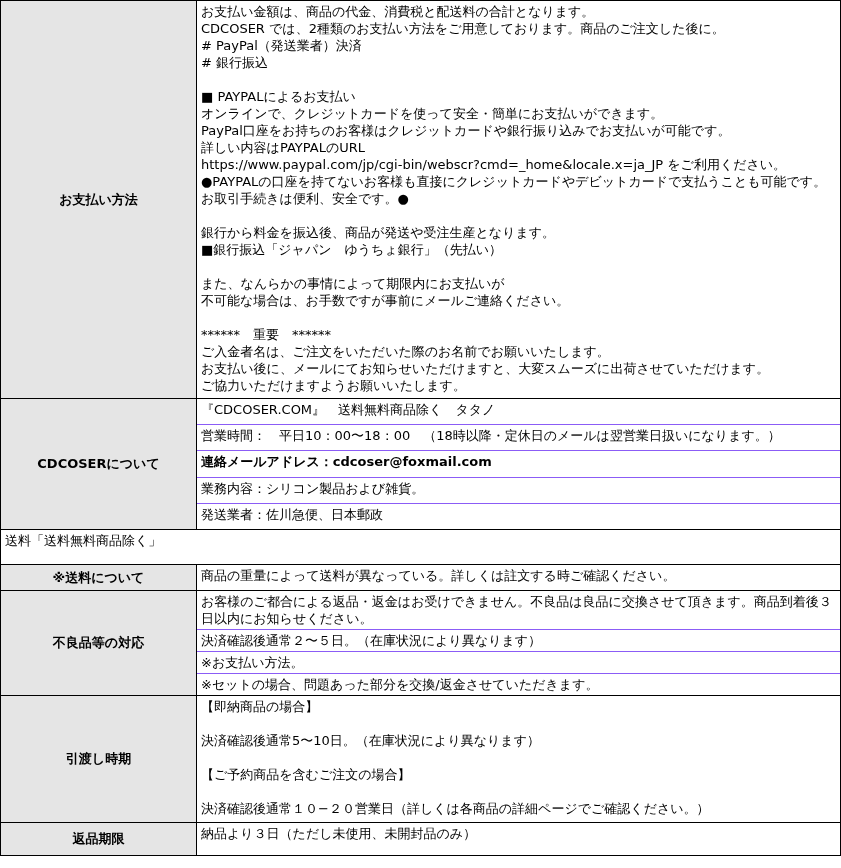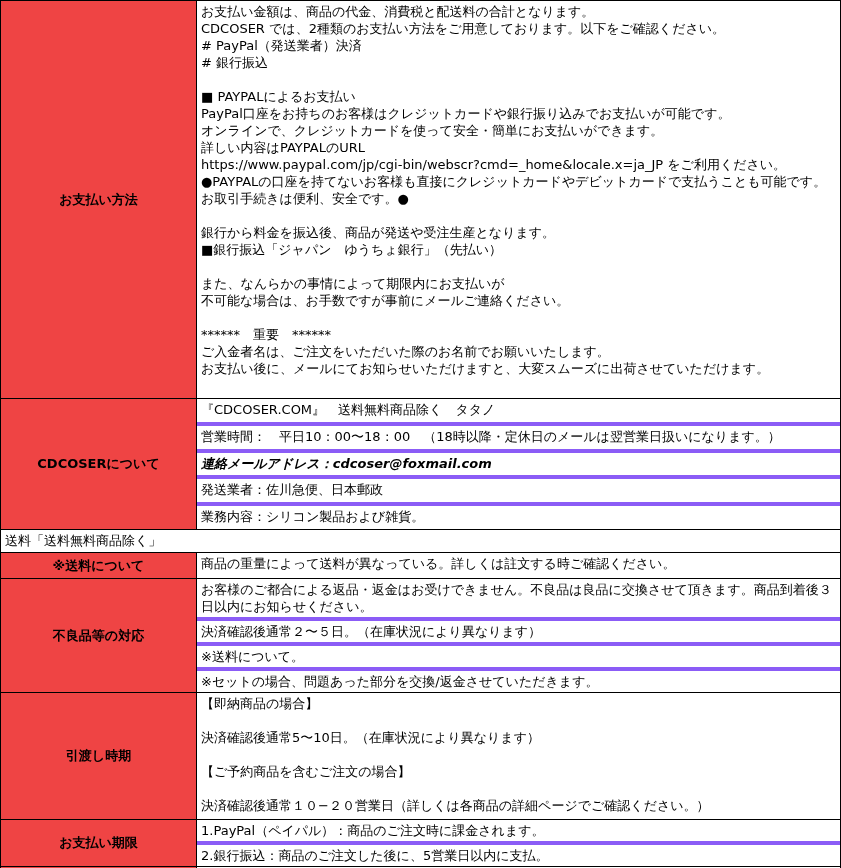--- a/index.html
+++ b/index.html
@@ -24,102 +24,103 @@
   .hdr{
     flex:0 0 196px;
     width:196px;
     border-right:1px solid #000;
     display:flex;
     align-items:center;
     justify-content:center;
     text-align:center;
     font-weight:bold;
     padding:2px;
-    background:#ef4444;
+    background:#e5e5e5;
     box-sizing:border-box;
   }
   .content{
     flex:1;
     display:flex;
     flex-direction:column;
     min-width:0;
   }
   .section{
     padding:2px 4px;
     flex:1 0 auto;
   }
-  .section + .section{border-top:4px solid #8b5cf6;}
-  .section.bold{font-weight:bold;font-style:italic;}
+  .section + .section{border-top:1px solid #8b5cf6;}
+  .section.bold{font-weight:bold;}
   .line{
     min-height:17px;
     line-height:17px;
     word-break:break-all;
   }
   
   .row:nth-child(1){min-height:397px;}
   .row:nth-child(2){min-height:130px;}
   .row:nth-child(3){min-height:22px;}
-  .row:nth-child(4){min-height:25px;}
+  .row:nth-child(4){min-height:25px;margin-top:12px;}
   .row:nth-child(5){min-height:85px;}
   .row:nth-child(6){min-height:126px;}
   .row:nth-child(7){min-height:32px;}
   .row:nth-child(8){min-height:23px;}
   .row:nth-child(9){min-height:19px;}
 </style>
 </head>
 <body>
 
 <div class="page">
   <div class="shop-table">
       <div class="row">
         <div class="hdr">お支払い方法</div>
         <div class="content">
           <div class="section">
             <div class="line">お支払い金額は、商品の代金、消費税と配送料の合計となります。</div>
-            <div class="line">CDCOSER では、2種類のお支払い方法をご用意しております。以下をご確認ください。</div>
+            <div class="line">CDCOSER では、2種類のお支払い方法をご用意しております。商品のご注文した後に。</div>
             <div class="line"># PayPal（発送業者）決済</div>
             <div class="line"># 銀行振込</div>
             <div class="line"></div>
             <div class="line">■ PAYPALによるお支払い</div>
+            <div class="line">オンラインで、クレジットカードを使って安全・簡単にお支払いができます。</div>
             <div class="line">PayPal口座をお持ちのお客様はクレジットカードや銀行振り込みでお支払いが可能です。</div>
-            <div class="line">オンラインで、クレジットカードを使って安全・簡単にお支払いができます。</div>
             <div class="line">詳しい内容はPAYPALのURL</div>
             <div class="line">https://www.paypal.com/jp/cgi-bin/webscr?cmd=_home&amp;locale.x=ja_JP をご利用ください。</div>
             <div class="line">●PAYPALの口座を持てないお客様も直接にクレジットカードやデビットカードで支払うことも可能です。</div>
             <div class="line">お取引手続きは便利、安全です。●</div>
             <div class="line"></div>
             <div class="line">銀行から料金を振込後、商品が発送や受注生産となります。</div>
             <div class="line">■銀行振込「ジャパン　ゆうちょ銀行」（先払い）</div>
             <div class="line"></div>
             <div class="line">また、なんらかの事情によって期限内にお支払いが</div>
             <div class="line">不可能な場合は、お手数ですが事前にメールご連絡ください。</div>
             <div class="line"></div>
             <div class="line">******　重要　******</div>
             <div class="line">ご入金者名は、ご注文をいただいた際のお名前でお願いいたします。</div>
             <div class="line">お支払い後に、メールにてお知らせいただけますと、大変スムーズに出荷させていただけます。</div>
+            <div class="line">ご協力いただけますようお願いいたします。</div>
           </div>
         </div>
       </div>
       <div class="row">
         <div class="hdr">CDCOSERについて</div>
         <div class="content">
           <div class="section">
             <div class="line">『CDCOSER.COM』　送料無料商品除く　タタノ</div>
           </div>
           <div class="section">
             <div class="line">営業時間：　平日10：00〜18：00　（18時以降・定休日のメールは翌営業日扱いになります。）</div>
           </div>
           <div class="section bold">
             <div class="line">連絡メールアドレス：cdcoser@foxmail.com</div>
           </div>
           <div class="section">
-            <div class="line">発送業者：佐川急便、日本郵政</div>
+            <div class="line">業務内容：シリコン製品および雑貨。</div>
           </div>
           <div class="section">
-            <div class="line">業務内容：シリコン製品および雑貨。</div>
+            <div class="line">発送業者：佐川急便、日本郵政</div>
           </div>
         </div>
       </div>
       <div class="row">
         <div class="content">
           <div class="section">
             <div class="line">送料「送料無料商品除く」</div>
           </div>
         </div>
       </div>
@@ -134,21 +135,21 @@
       <div class="row">
         <div class="hdr">不良品等の対応</div>
         <div class="content">
           <div class="section">
             <div class="line">お客様のご都合による返品・返金はお受けできません。不良品は良品に交換させて頂きます。商品到着後３日以内にお知らせください。</div>
           </div>
           <div class="section">
             <div class="line">決済確認後通常２〜５日。（在庫状況により異なります）</div>
           </div>
           <div class="section">
-            <div class="line">※送料について。</div>
+            <div class="line">※お支払い方法。</div>
           </div>
           <div class="section">
             <div class="line">※セットの場合、問題あった部分を交換/返金させていただきます。</div>
           </div>
         </div>
       </div>
       <div class="row">
         <div class="hdr">引渡し時期</div>
         <div class="content">
           <div class="section">
@@ -156,31 +157,20 @@
             <div class="line"></div>
             <div class="line">決済確認後通常5〜10日。（在庫状況により異なります）</div>
             <div class="line"></div>
             <div class="line">【ご予約商品を含むご注文の場合】</div>
             <div class="line"></div>
             <div class="line">決済確認後通常１０−２０営業日（詳しくは各商品の詳細ページでご確認ください。）</div>
           </div>
         </div>
       </div>
       <div class="row">
-        <div class="hdr">お支払い期限</div>
-        <div class="content">
-          <div class="section">
-            <div class="line">1.PayPal（ペイパル）：商品のご注文時に課金されます。</div>
-          </div>
-          <div class="section">
-            <div class="line">2.銀行振込：商品のご注文した後に、5営業日以内に支払。</div>
-          </div>
-        </div>
-      </div>
-      <div class="row">
         <div class="hdr">返品期限</div>
         <div class="content">
           <div class="section">
             <div class="line">納品より３日（ただし未使用、未開封品のみ）</div>
           </div>
         </div>
       </div>
     </div>
 
 </div>

